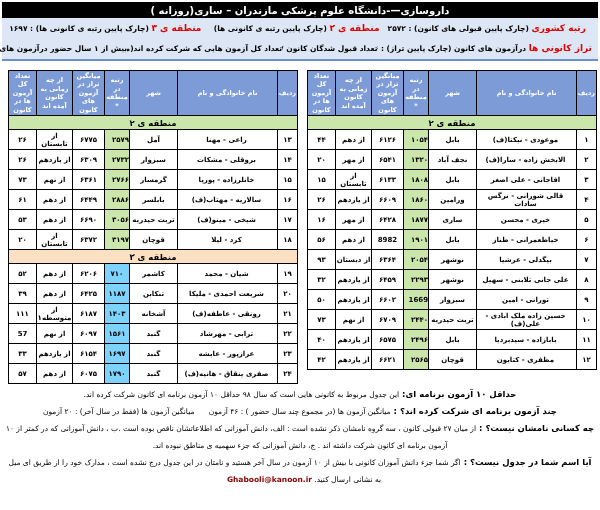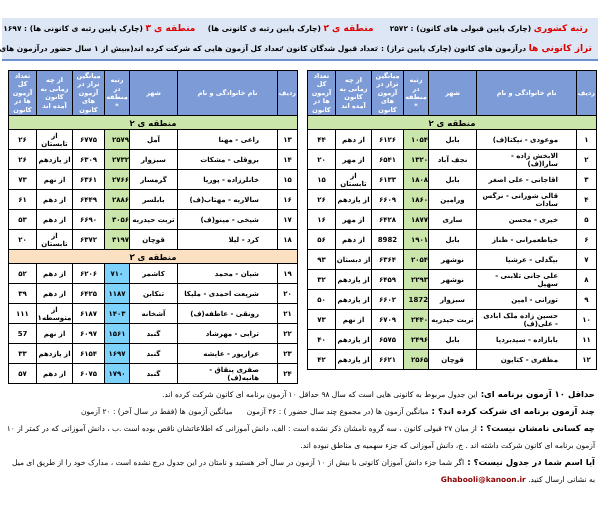--- a/index.html
+++ b/index.html
@@ -15,21 +15,21 @@
     display:flex;align-items:center;justify-content:center;direction:rtl;
   }
   .subheader{
     position:absolute;top:18px;left:2px;width:596px;height:41px;
     background:#dce6f4;border-bottom:2px solid #6d8fce;direction:rtl;
     font-weight:bold;
   }
   .subrow{display:flex;height:20px;align-items:center;}
   .subcell{font-size:7.5px;color:#000;white-space:nowrap;overflow:hidden;}
   .subcell .red{color:#e00000;font-size:9px;}
-  .r1c1{flex:0 0 36%;text-align:right;padding-right:10px;}
+  .r1c1{flex:0 0 36%;text-align:center;padding-right:4px;}
   .r1c2{flex:0 0 28%;text-align:center;}
   .r1c3{flex:0 0 36%;text-align:center;}
   .r2c1{flex:0 0 36%;text-align:right;padding-right:6px;}
   .r2c2{flex:0 0 16%;text-align:center;}
   .r2c3{flex:0 0 26%;text-align:center;}
   .r2c4{flex:0 0 22%;text-align:center;}
   table.tbl{
     position:absolute;top:70px;border-collapse:collapse;table-layout:fixed;
     direction:rtl;background:#fff;
   }
@@ -37,38 +37,39 @@
   table.tbl.leftside{left:8px;width:289px;}
   .tbl th,.tbl td{
     border:1px solid #000;text-align:center;vertical-align:middle;
     font-weight:bold;color:#000;padding:0;overflow:hidden;
   }
   .tbl thead th{
     background:#7d9bd6;color:#ffffff;height:34px;font-size:6.5px;
     line-height:1.3;padding:1px;font-weight:bold;
   }
   .tbl td{height:19px;font-size:7px;}
-  .tbl td.name{text-align:right;padding-right:18px;padding-left:1px;}
+  .tbl td.name{padding-right:3px;padding-left:1px;}
   .tbl tr.band td{height:13px;font-size:8.5px;background:#cbe6aa;}
   .tbl tr.band.peach td{background:#fbe0c2;}
   .tbl td.rank.g{background:#cbe6aa;text-align:right;}
   .tbl td.rank.p{background:#7dd3fc;}
   .notes{
     position:absolute;top:386px;right:5px;width:590px;direction:rtl;
-    text-align:right;color:#000;
+    text-align:center;color:#000;
   }
   .note{font-size:7.5px;line-height:17px;white-space:pre-wrap;}
   .note .lead{font-weight:bold;font-size:8.5px;white-space:pre-wrap;}
   .note .email{font-weight:bold;color:#8b0000;margin-left:8px;}
 </style>
 </head>
 <body>
 
 <div class="page">
 
+  <div class="titlebar">داروسازی—-دانشگاه علوم پزشکی مازندران – ساری(روزانه )</div>
 
   <div class="subheader">
     <div class="subrow">
       <div class="subcell r1c1"><span class="red">رتبه کشوری</span> <span>(چارک پایین قبولی های کانون) : ۲۵۷۲</span></div>
       <div class="subcell r1c2"><span class="red">منطقه ی ۲</span> <span>(چارک پایین رتبه ی کانونی ها) : ۲۷۳۲</span></div>
       <div class="subcell r1c3"><span class="red">منطقه ی ۳</span> <span>(چارک پایین رتبه ی کانونی ها) : ۱۶۹۷</span></div>
     </div>
     <div class="subrow">
       <div class="subcell r2c1"><span class="red">تراز کانونی ها</span> <span>درآزمون های کانون (چارک پایین تراز) : ۶۲۰۶</span></div>
       <div class="subcell r2c2">تعداد قبول شدگان کانون ۲۷ نفر</div>
@@ -171,21 +172,21 @@
           <td>نوشهر</td>
           <td class="rank g">۲۲۹۳</td>
           <td>۶۴۵۹</td>
           <td>از یازدهم</td>
           <td>۳۲</td>
         </tr>
         <tr>
           <td>۹</td>
           <td class="name">تورانی - امین</td>
           <td>سبزوار</td>
-          <td class="rank g">1872</td>
+          <td class="rank g">1669</td>
           <td>۶۶۰۲</td>
           <td>از یازدهم</td>
           <td>۵۰</td>
         </tr>
         <tr>
           <td>۱۰</td>
           <td class="name">حسین زاده ملک ابادی - علی(ف)</td>
           <td>تربت حیدریه</td>
           <td class="rank g">۲۴۴۰</td>
           <td>۶۷۰۹</td>

